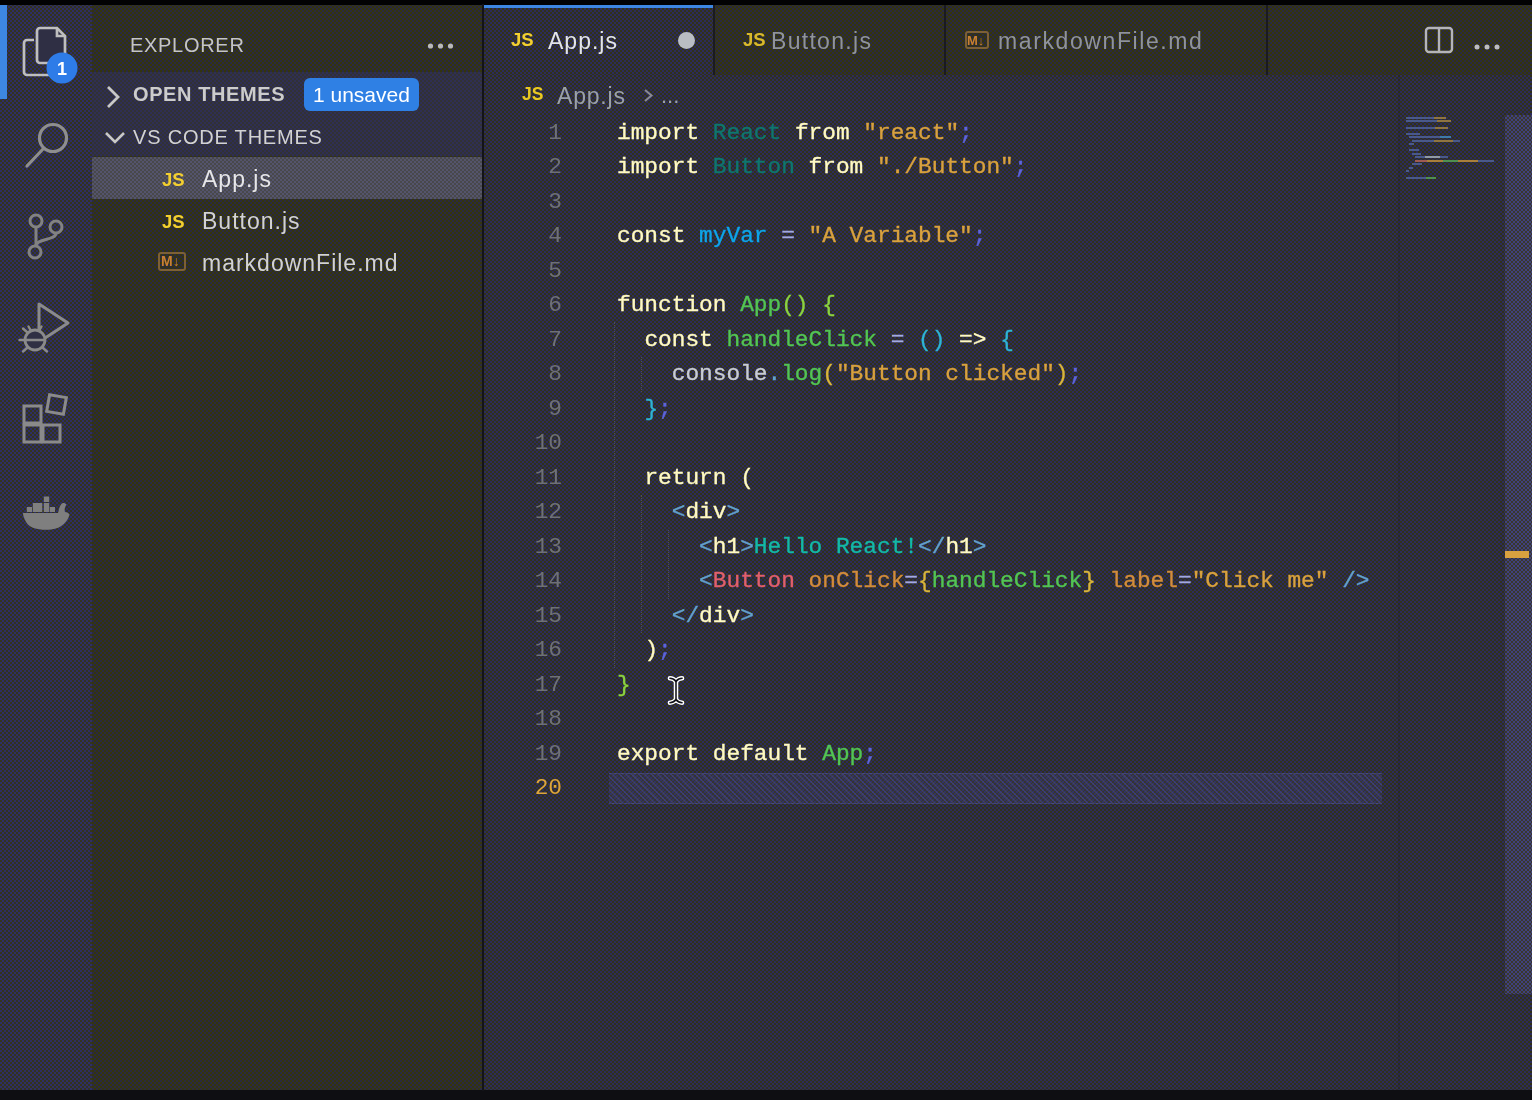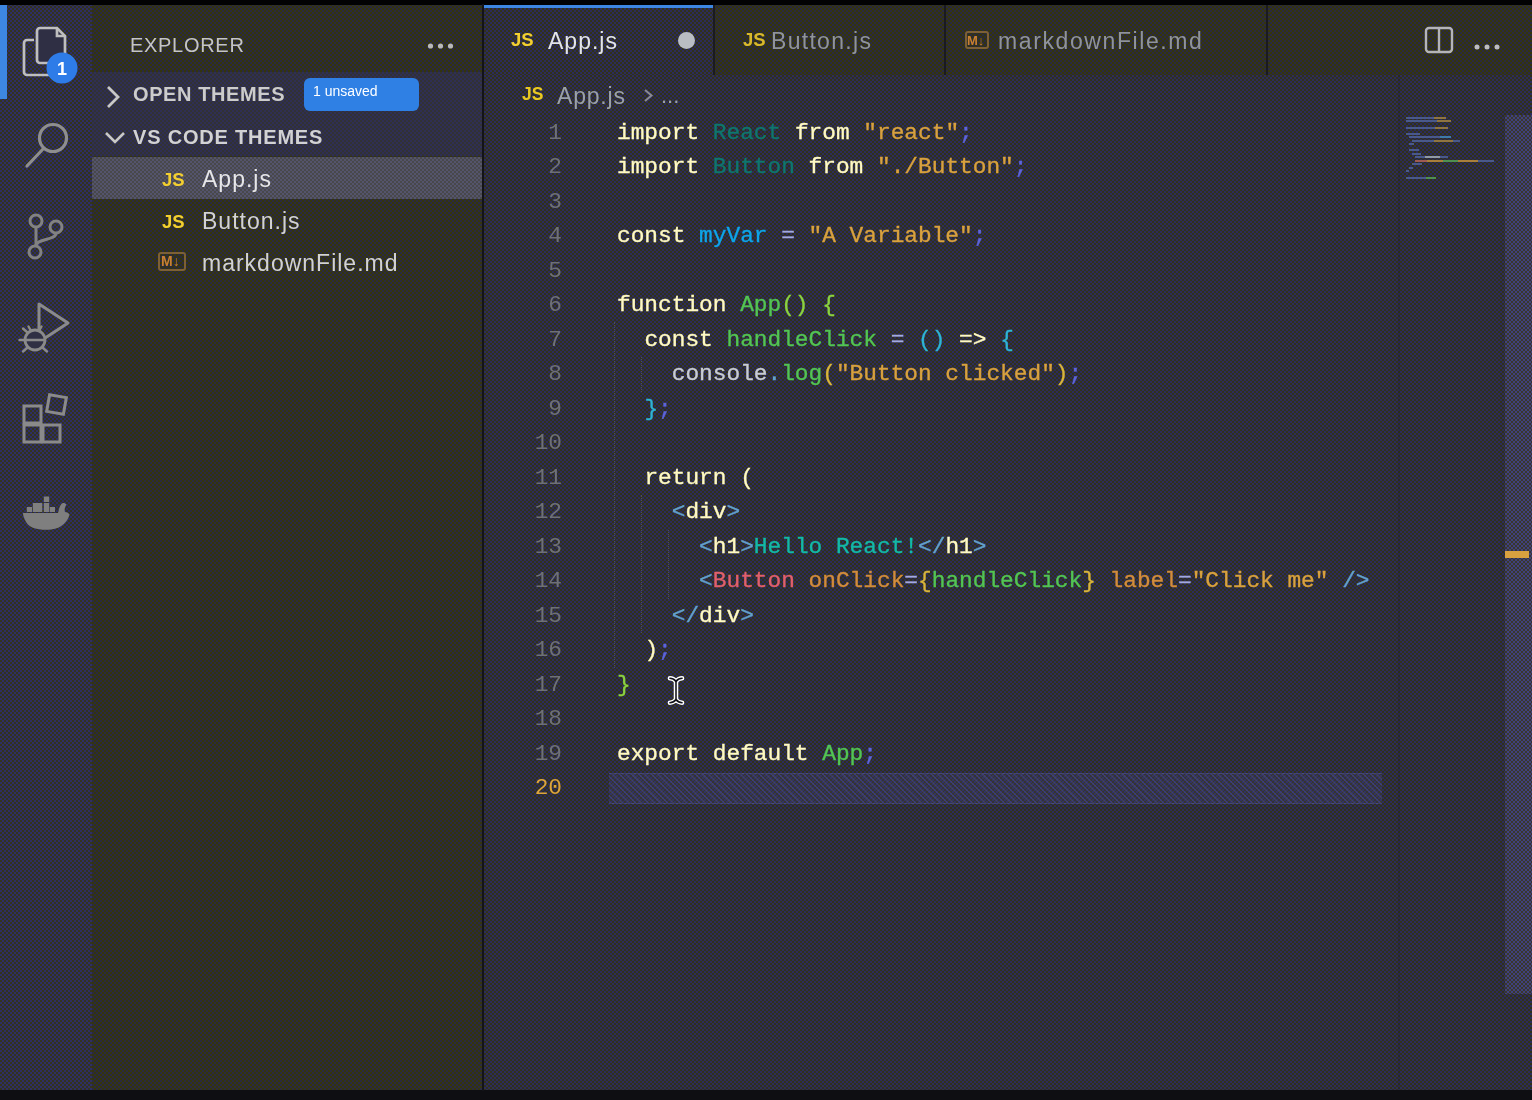--- a/index.html
+++ b/index.html
@@ -175,26 +175,26 @@
       <circle cx="13.5" cy="4" r="2.6" fill="#b8b8b8"></circle>
       <circle cx="23.5" cy="4" r="2.6" fill="#b8b8b8"></circle>
     </svg>
   </div>
 
   <svg class="abs" style="left:103px;top:84px;" width="20" height="26" viewBox="0 0 20 26">
     <polyline points="5,3 15,13 5,23" fill="none" stroke="#c8c8c8" stroke-width="2.8"></polyline>
   </svg>
   <div class="abs" style="left:133px;top:83px;font-size:20px;font-weight:bold;letter-spacing:0.6px;color:#cccccc;">OPEN THEMES</div>
   <div class="abs" style="left:304px;top:78px;width:115px;height:33px;border-radius:6px;background:#2f80e4;"></div>
-  <div class="abs" style="left:313px;top:83px;font-size:14px;color:#ffffff;">1 unsaved</div>
+  <div class="abs" style="left:313px;top:83px;font-size:21px;color:#ffffff;">1 unsaved</div>
 
   <svg class="abs" style="left:103px;top:128px;" width="24" height="18" viewBox="0 0 24 18">
     <polyline points="3,5 12,14 21,5" fill="none" stroke="#c8c8c8" stroke-width="2.6"></polyline>
   </svg>
-  <div class="abs" style="left:133px;top:126px;font-size:20px;font-weight:bold;letter-spacing:0.8px;color:#d2d2d4;">VS CODE THEMES</div>
+  <div class="abs" style="left:133px;top:126px;font-size:20px;font-weight:normal;letter-spacing:0.8px;color:#d2d2d4;">VS CODE THEMES</div>
 
   <div class="abs" style="left:162px;top:169px;font-weight:bold;font-size:18.5px;color:#f2cf30;">JS</div>
   <div class="abs" style="left:202px;top:166px;font-size:23px;letter-spacing:1px;color:#e6e6e8;">App.js</div>
 
   <div class="abs" style="left:162px;top:211px;font-weight:bold;font-size:18.5px;color:#f2cf30;">JS</div>
   <div class="abs" style="left:202px;top:208px;font-size:23px;letter-spacing:1px;color:#d2d2d2;">Button.js</div>
 
   <div class="abs" style="left:158px;top:252px;width:28px;height:19px;border:2px solid #7d6036;border-radius:3px;box-sizing:border-box;"></div>
   <div class="abs" style="left:161px;top:253px;font-size:14px;font-weight:bold;color:#c88034;">M↓</div>
   <div class="abs" style="left:202px;top:250px;font-size:23px;letter-spacing:1px;color:#d2d2d2;">markdownFile.md</div>

